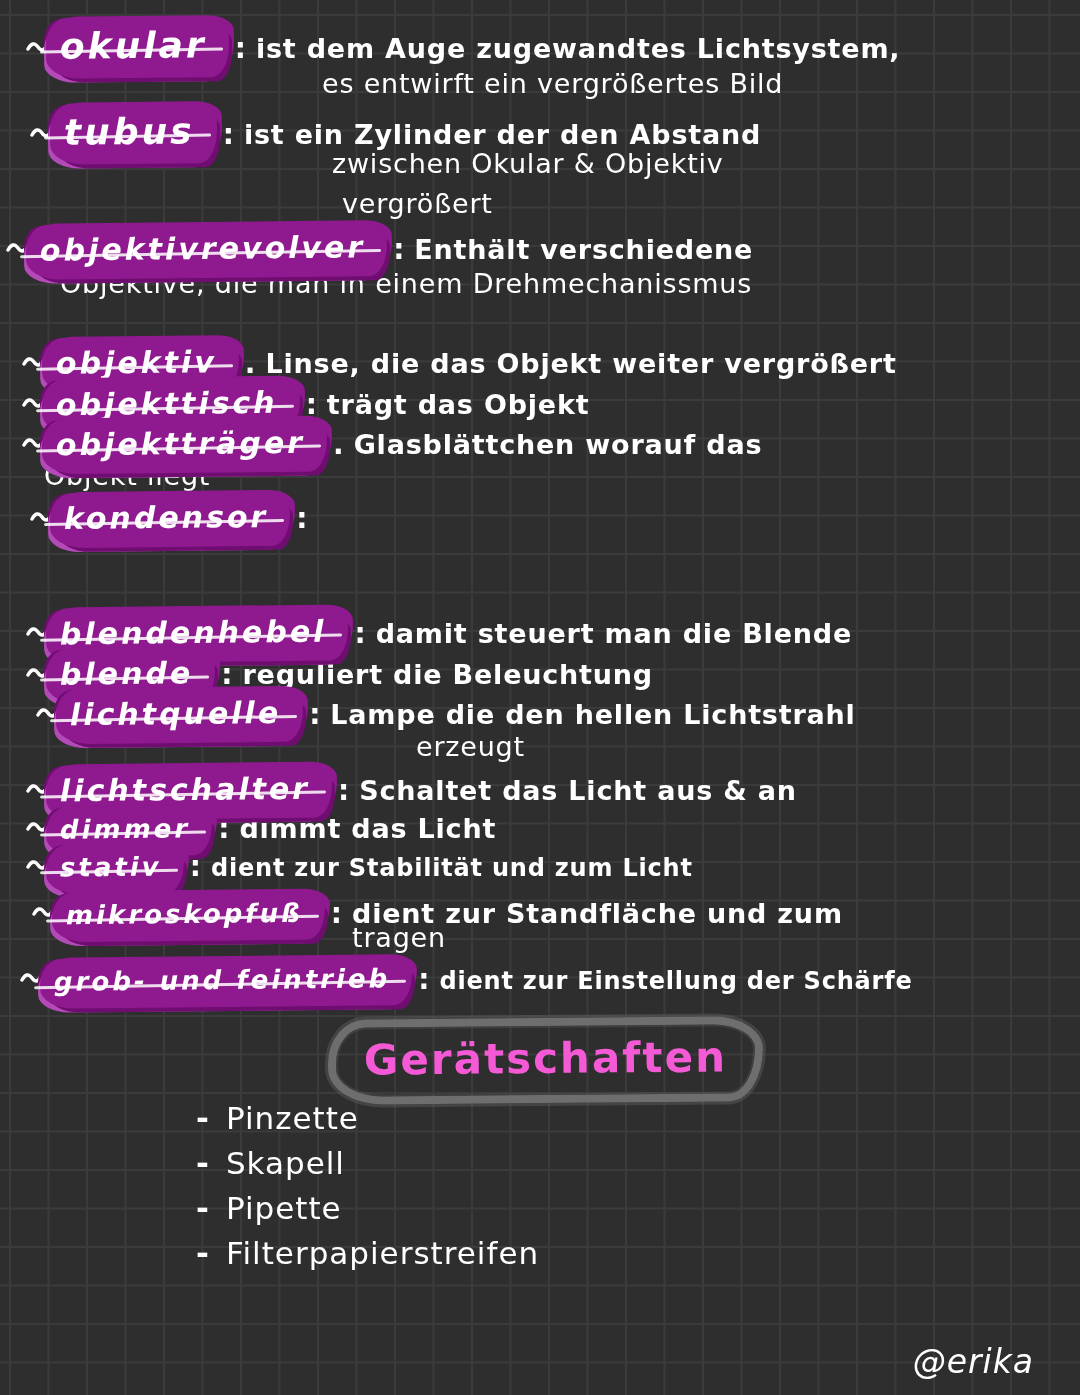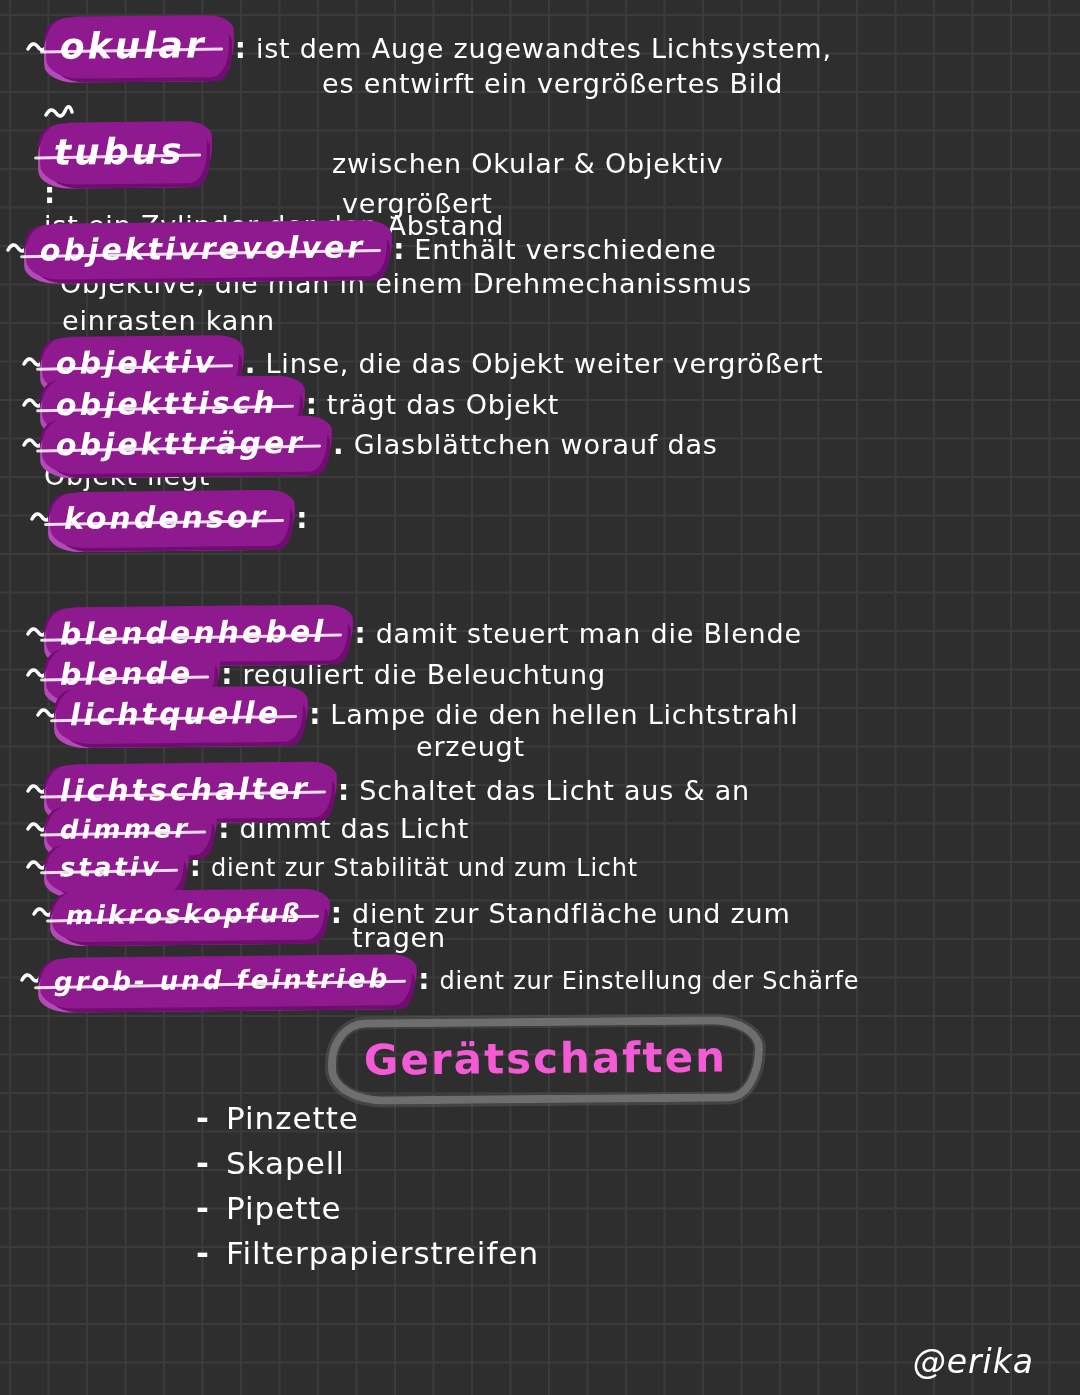--- a/index.html
+++ b/index.html
@@ -62,21 +62,21 @@
     border-radius: 2px;
     background: var(--ink, #fff);
     opacity: .85;
     transform: rotate(-0.4deg);
   }
   .kw.big { font-size: 36px; }
   .kw.small { font-size: 26px; }
 
   .sep { font-size: 28px; font-weight: bold; margin: 0 10px 0 14px; }
 
-  .def { font-size: 27px; letter-spacing: .8px; font-weight: 400; text-align: center; }
+  .def { font-size: 27px; letter-spacing: .8px; font-weight: 700; text-align: center; }
   .def.sm { font-size: 24px; }
   .cont { position: absolute; font-size: 27px; letter-spacing: .8px; white-space: nowrap; }
 
   
   .heading-bubble {
     position: absolute;
     left: 328px; top: 1018px;
     padding: 8px 28px 12px 28px;
     border: 8px solid var(--heading-outline, #6e6e6e);
     border-radius: 40px 52px 36px 58px / 46px 34px 56px 38px;
@@ -110,41 +110,40 @@
   <div class="row" style="left:26px; top:22px;">
     <span class="squig"><svg width="30" height="16" viewBox="0 0 30 16">
           <path d="M2 11 q5 -9 10 -2 t9 -2 t7 1" stroke="#fff" stroke-width="3.4" fill="none" stroke-linecap="round"></path>
         </svg></span>
     <span class="kw big">okular</span>
     <span class="sep">:</span>
     <span class="def">ist dem Auge zugewandtes Lichtsystem,</span>
   </div>
   <div class="cont" style="left:322px; top:68px;">es entwirft ein vergrößertes Bild</div>
 
-  <div class="row" style="left:30px; top:108px;flex-direction:column;">
+  <div class="row" style="left:30px; top:108px;">
     <span class="squig"><svg width="30" height="16" viewBox="0 0 30 16">
           <path d="M2 11 q5 -9 10 -2 t9 -2 t7 1" stroke="#fff" stroke-width="3.4" fill="none" stroke-linecap="round"></path>
         </svg></span>
     <span class="kw big">tubus</span>
     <span class="sep">:</span>
     <span class="def">ist ein Zylinder der den Abstand</span>
   </div>
   <div class="cont" style="left:332px; top:148px;">zwischen Okular &amp; Objektiv</div>
   <div class="cont" style="left:342px; top:188px;">vergrößert</div>
 
   <div class="row" style="left:6px; top:228px;">
     <span class="squig"><svg width="30" height="16" viewBox="0 0 30 16">
           <path d="M2 11 q5 -9 10 -2 t9 -2 t7 1" stroke="#fff" stroke-width="3.4" fill="none" stroke-linecap="round"></path>
         </svg></span>
     <span class="kw">objektivrevolver</span>
     <span class="sep">:</span>
     <span class="def">Enthält verschiedene</span>
   </div>
   <div class="cont" style="left:60px; top:268px;">Objektive, die man in einem Drehmechanissmus</div>
-  <div class="cont" style="left:62px; top:305px;">einrasten kann</div>
 
   <div class="row" style="left:22px; top:342px;">
     <span class="squig"><svg width="30" height="16" viewBox="0 0 30 16">
           <path d="M2 11 q5 -9 10 -2 t9 -2 t7 1" stroke="#fff" stroke-width="3.4" fill="none" stroke-linecap="round"></path>
         </svg></span>
     <span class="kw">objektiv</span>
     <span class="sep">.</span>
     <span class="def">Linse, die das Objekt weiter vergrößert</span>
   </div>
 

